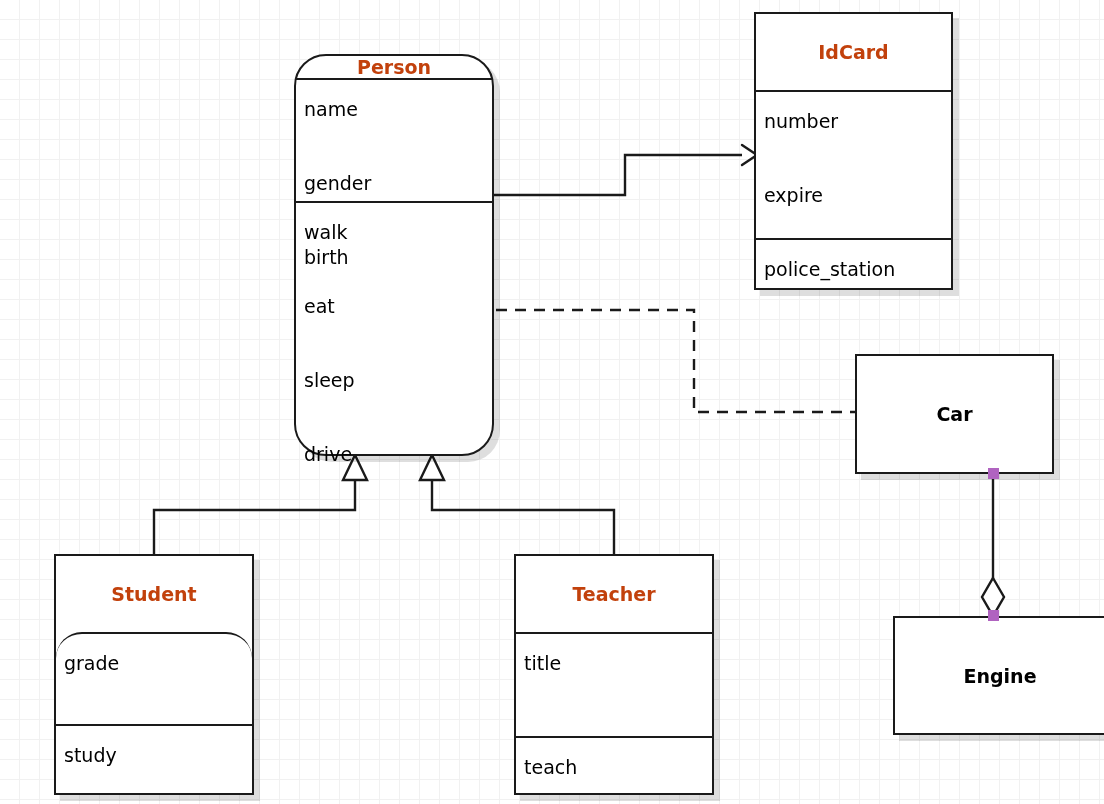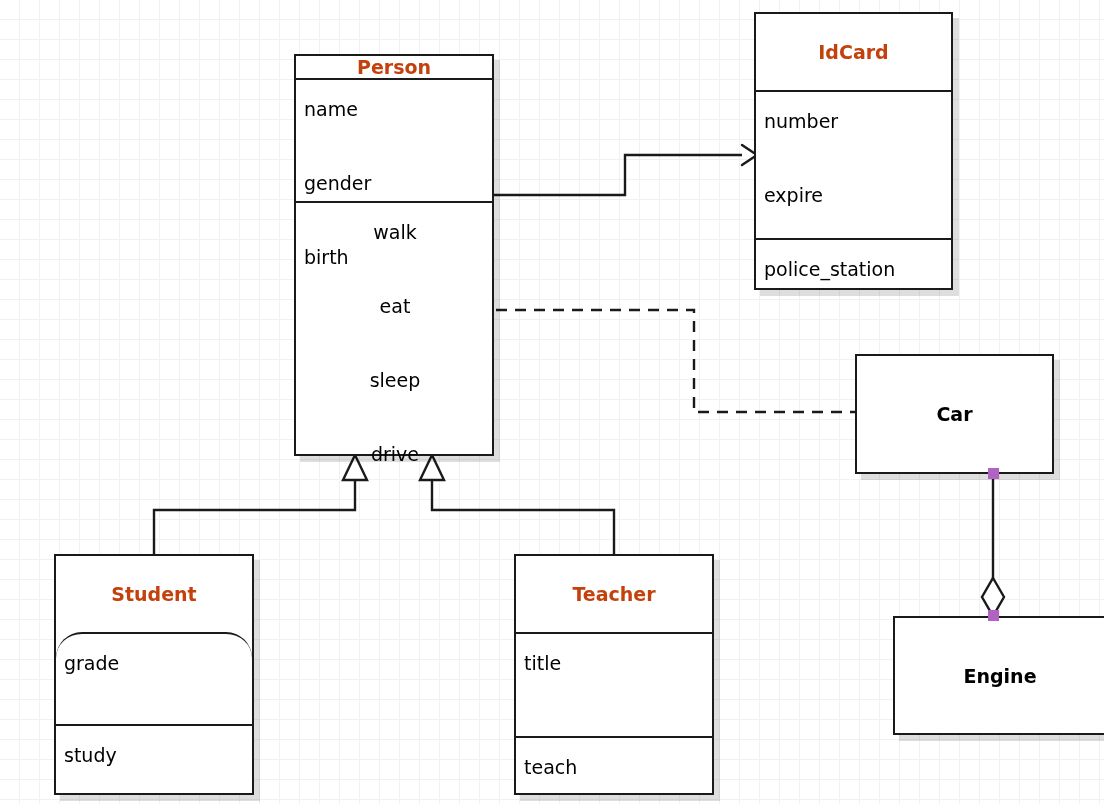--- a/index.html
+++ b/index.html
@@ -113,28 +113,28 @@
       <path d="M 432 481 L 432 510 L 614 510 L 614 556" fill="none" stroke="#1a1a1a" stroke-width="2.4"></path>
       <polygon points="432,455 420,480 444,480" fill="#ffffff" stroke="#1a1a1a" stroke-width="2.4" stroke-linejoin="miter"></polygon>
     </g>
 
     <g>
       <path d="M 993 474 L 993 580" fill="none" stroke="#1a1a1a" stroke-width="2.4"></path>
       <polygon points="993,578 1004,597 993,616 982,597" fill="#ffffff" stroke="#1a1a1a" stroke-width="2.4" stroke-linejoin="miter"></polygon>
     </g>
   </svg>
 
-  <div class="uml-class" style="left:294px; top:54px; width:200px; height:402px;">
+  <div class="uml-class" style="left:294px; top:54px; width:200px; height:402px;border-radius:32px;">
     <div class="cls-title" style="height:76px;">Person</div>
     <div class="cls-section" style="height:123px;">
       <div class="member">name</div>
       <div class="member">gender</div>
       <div class="member">birth</div>
     </div>
-    <div class="cls-section" style="flex:1;align-items:center;">
+    <div class="cls-section" style="flex:1;">
       <div class="member">walk</div>
       <div class="member">eat</div>
       <div class="member">sleep</div>
       <div class="member">drive</div>
     </div>
   </div>
 
   <div class="uml-class" style="left:754px; top:12px; width:199px; height:278px;">
     <div class="cls-title" style="height:76px;">IdCard</div>
     <div class="cls-section" style="height:148px;">

